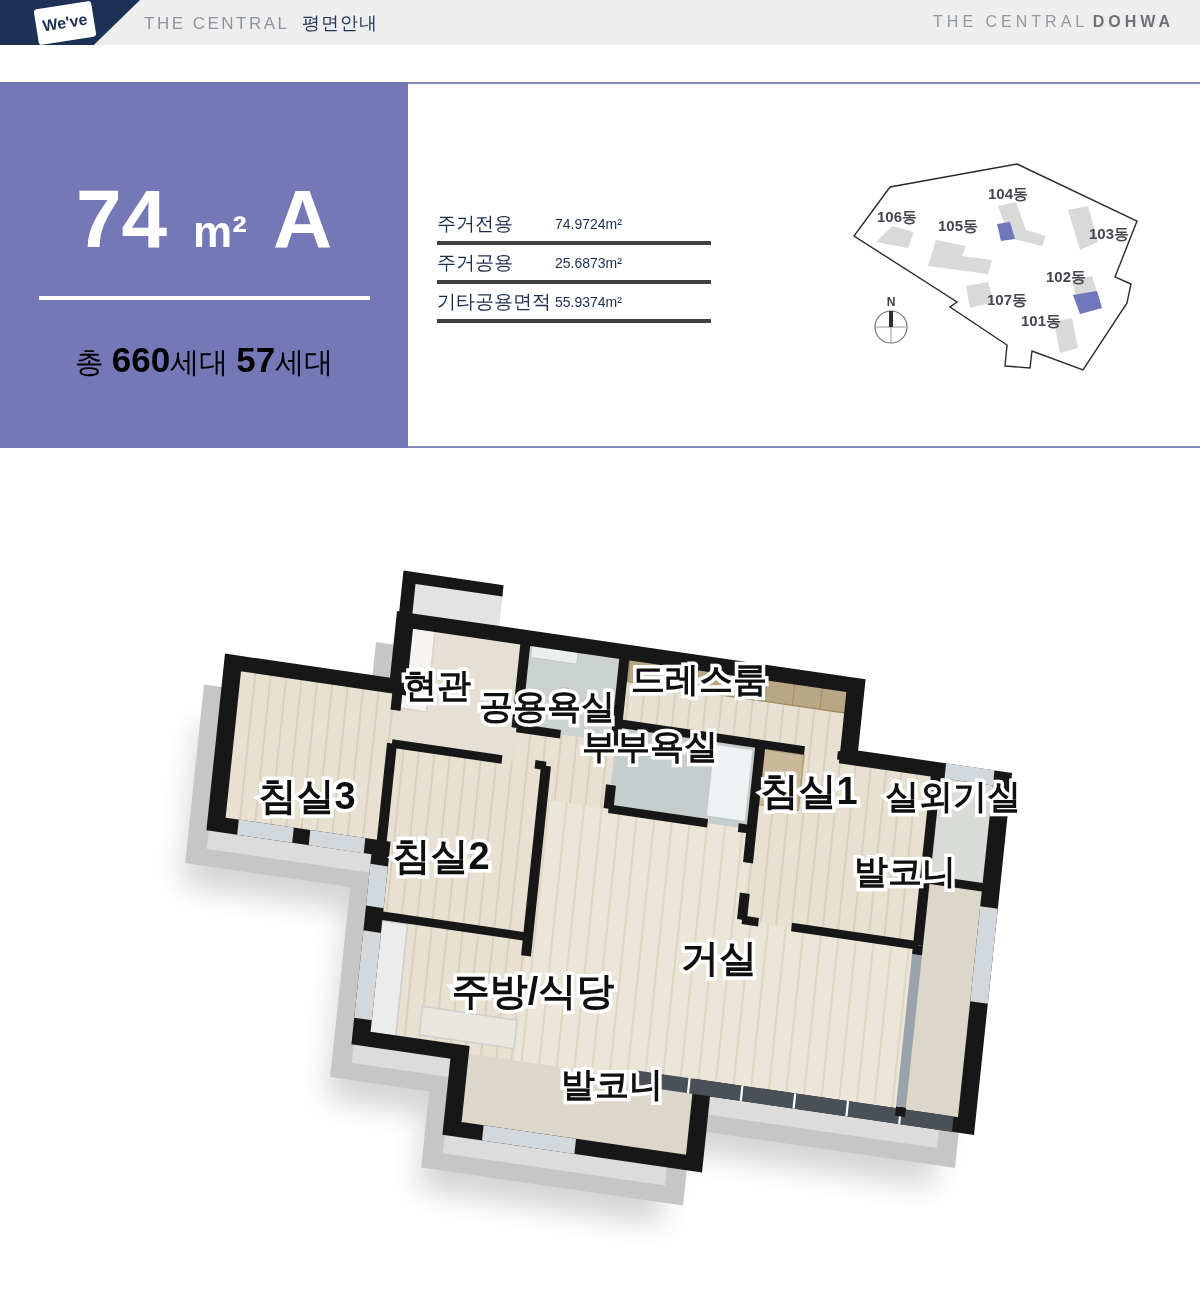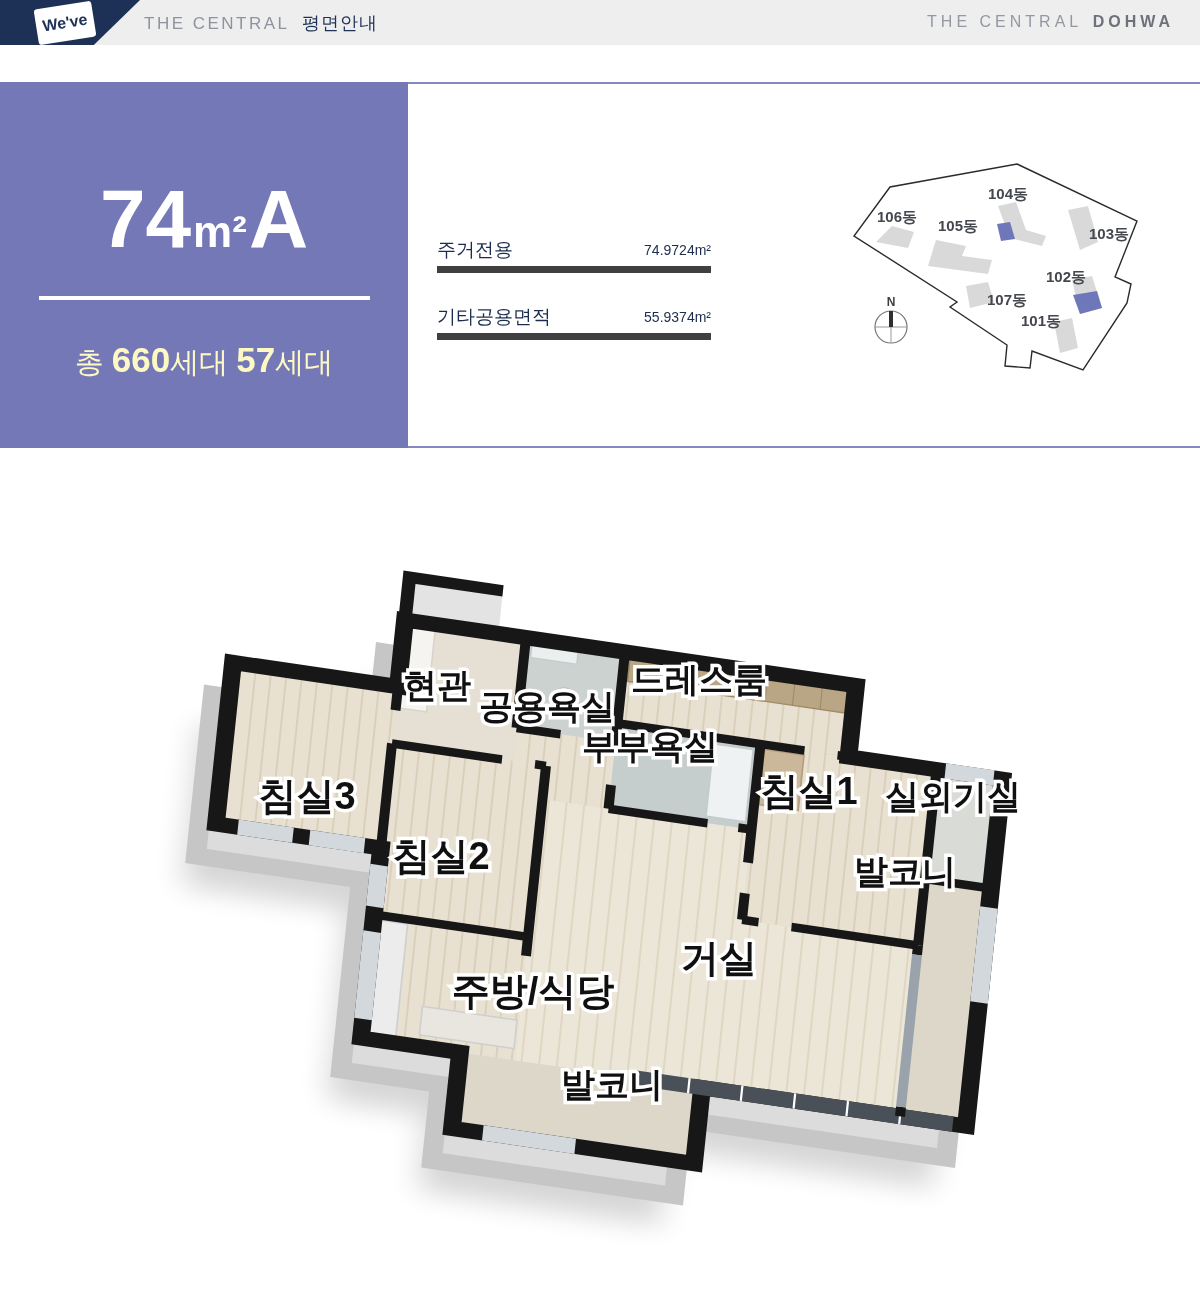--- a/index.html
+++ b/index.html
@@ -13,39 +13,39 @@
              -webkit-clip-path:polygon(0 0,100% 0,67% 100%,0 100%);
              clip-path:polygon(0 0,100% 0,67% 100%,0 100%);}
   .logo-chip{position:absolute;left:36px;top:5px;width:58px;height:36px;background:#ffffff;
              border-radius:3px;transform:rotate(-9deg);display:flex;align-items:center;justify-content:center;}
   .logo-chip span{color:#1d3156;font-weight:bold;font-size:16px;letter-spacing:0;}
   .head-left{position:absolute;left:144px;top:11px;white-space:nowrap;}
   .head-left .pre{color:#8e949e;font-size:17px;letter-spacing:2.5px;}
   .head-left .kor{color:#1d3156;font-size:18px;font-weight:normal;margin-left:8px;letter-spacing:1px;}
   .head-right{position:absolute;right:26px;top:13px;white-space:nowrap;}
   .head-right .pre{color:#9399a1;font-size:16px;letter-spacing:4px;}
-  .head-right .brand{color:#6d727a;font-size:16px;font-weight:bold;letter-spacing:4px;margin-left:6px;}
+  .head-right .brand{color:#6d727a;font-size:16px;font-weight:bold;letter-spacing:4px;}
 
   
   .rule{position:absolute;left:0;width:1200px;height:2px;background:#8388be;}
   .rule.top{top:82px;}
   .rule.bottom{top:446px;}
   .unit-box{position:absolute;left:0;top:82px;width:408px;height:366px;background:#7478b7;
             color:#fff;text-align:center;}
-  .unit-title{position:absolute;left:0;top:96px;width:100%;display:flex;justify-content:center;align-items:baseline;}
+  .unit-title{position:absolute;left:0;top:96px;width:100%;display:flex;justify-content:center;align-items:baseline;gap:24px;}
   .unit-title .big{font-size:82px;font-weight:bold;line-height:1;}
   .unit-title .sup{font-size:44px;font-weight:bold;line-height:1;margin:8px 2px;}
   .unit-divider{position:absolute;left:39px;top:214px;width:331px;height:4px;background:#ffffff;}
-  .unit-house{position:absolute;left:0;top:258px;width:100%;font-size:29px;color:#fef9c3;}
+  .unit-house{position:absolute;left:0;top:258px;width:100%;font-size:29px;color:#000000;}
   .unit-house b{font-size:35px;font-weight:bold;}
 
   
   .area-table{position:absolute;left:437px;top:206px;width:274px;color:#1c2c4e;}
-  .area-row{display:flex;justify-content:space-between;align-items:center;height:39px;
-            border-bottom:7px solid #404040;margin-top:28px;}
+  .area-row{display:flex;align-items:center;height:39px;
+            border-bottom:4px solid #404040;}
   .area-row .lbl{display:inline-block;width:118px;font-size:19px;font-weight:500;
                  text-align:justify;text-align-last:justify;}
   .area-row .val{font-size:14px;font-weight:500;}
 
   
   .bldg-label{font-size:15px;font-weight:bold;fill:#45474f;text-anchor:middle;}
   .compass-n{font-size:12px;font-weight:bold;fill:#3c3e44;text-anchor:middle;}
   .room-label{font-size:34px;font-weight:bold;fill:#101010;stroke:#ffffff;stroke-width:7px;
               paint-order:stroke;text-anchor:middle;}
   .room-label.big{font-size:38px;}
@@ -83,20 +83,24 @@
     <div class="unit-divider"></div>
     <div class="unit-house">
       <span>총 </span><b>660</b><span>세대 </span><b>57</b><span>세대</span>
     </div>
   </div>
 
   <div class="area-table">
     <div class="area-row">
       <span class="lbl">주거전용</span>
       <span class="val">74.9724m²</span>
+    </div>
+    <div class="area-row">
+      <span class="lbl">주거공용</span>
+      <span class="val">25.6873m²</span>
     </div>
     <div class="area-row">
       <span class="lbl">기타공용면적</span>
       <span class="val">55.9374m²</span>
     </div>
   </div>
 
   <svg style="position:absolute;left:840px;top:150px;" width="330" height="245" viewBox="0 0 330 245">
     <path d="M177,14 L297,71 L275,127 L291,134 L287,153 L243,220 L192,201 L190,218 L165,216 L167,195 L110,157 L117,152 L14,86 L50,37 Z" fill="#ffffff" stroke="#2b2b2b" stroke-width="1.4"></path>
     <g fill="#d9d9d9">

